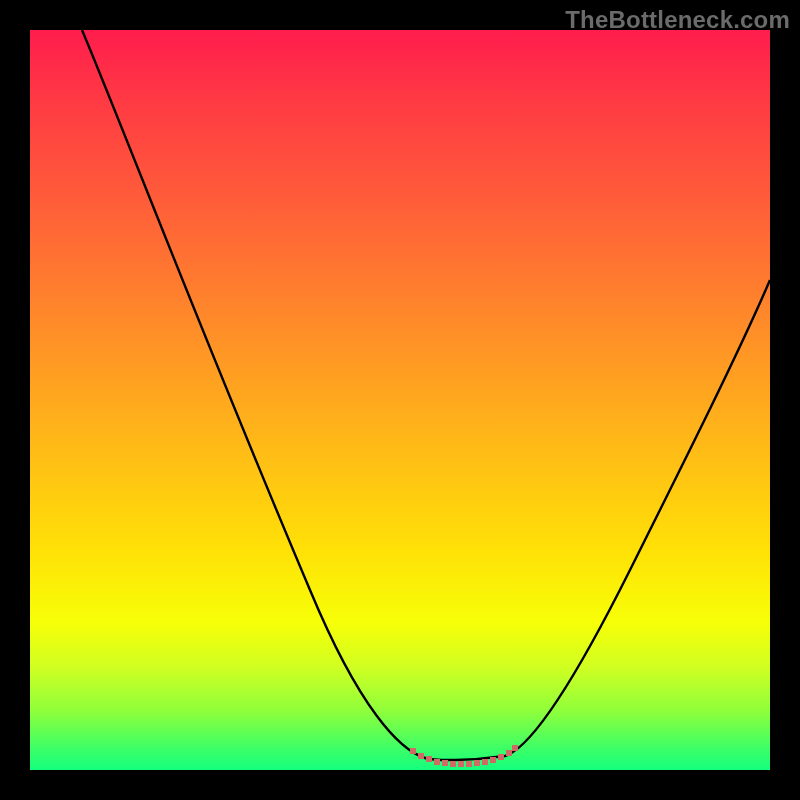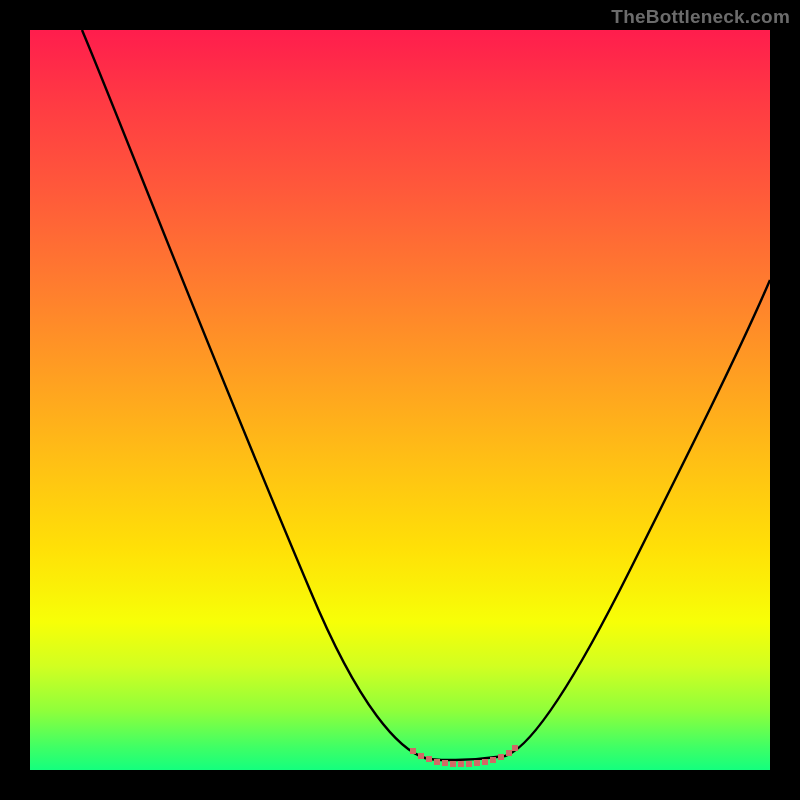--- a/index.html
+++ b/index.html
@@ -15,21 +15,21 @@
     position: relative;
     width: 800px;
     height: 800px;
     background: #000;
   }
   .watermark {
     position: absolute;
     top: 6px;
     right: 10px;
     color: #6b6b6b;
-    font-size: 19px;
+    font-size: 24px;
     font-weight: 600;
     letter-spacing: 0.2px;
     user-select: none;
     text-align: right;
   }
   .plot-area {
     position: absolute;
     left: 30px;
     top: 30px;
     width: 740px;

